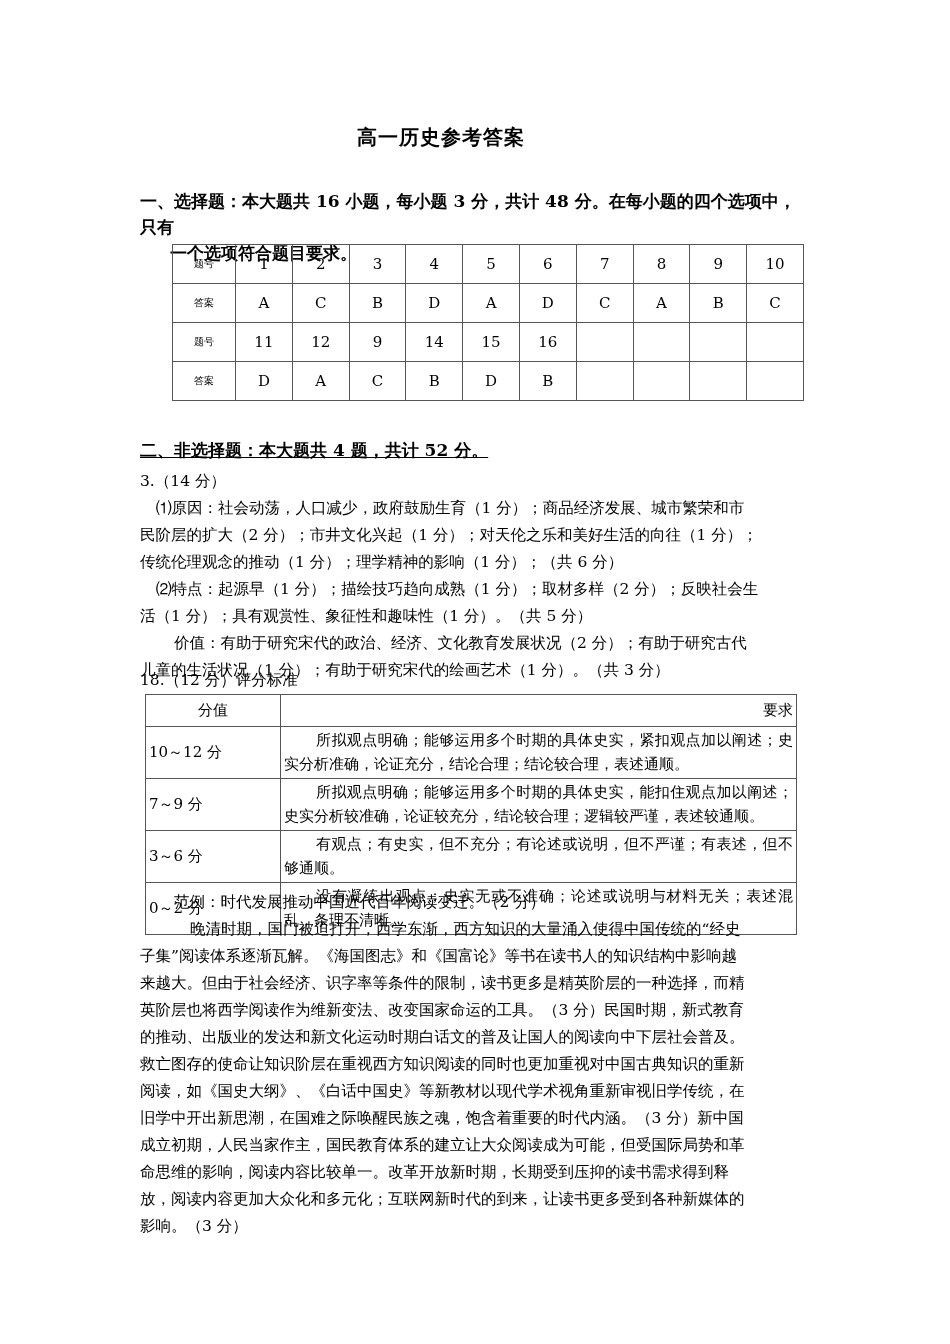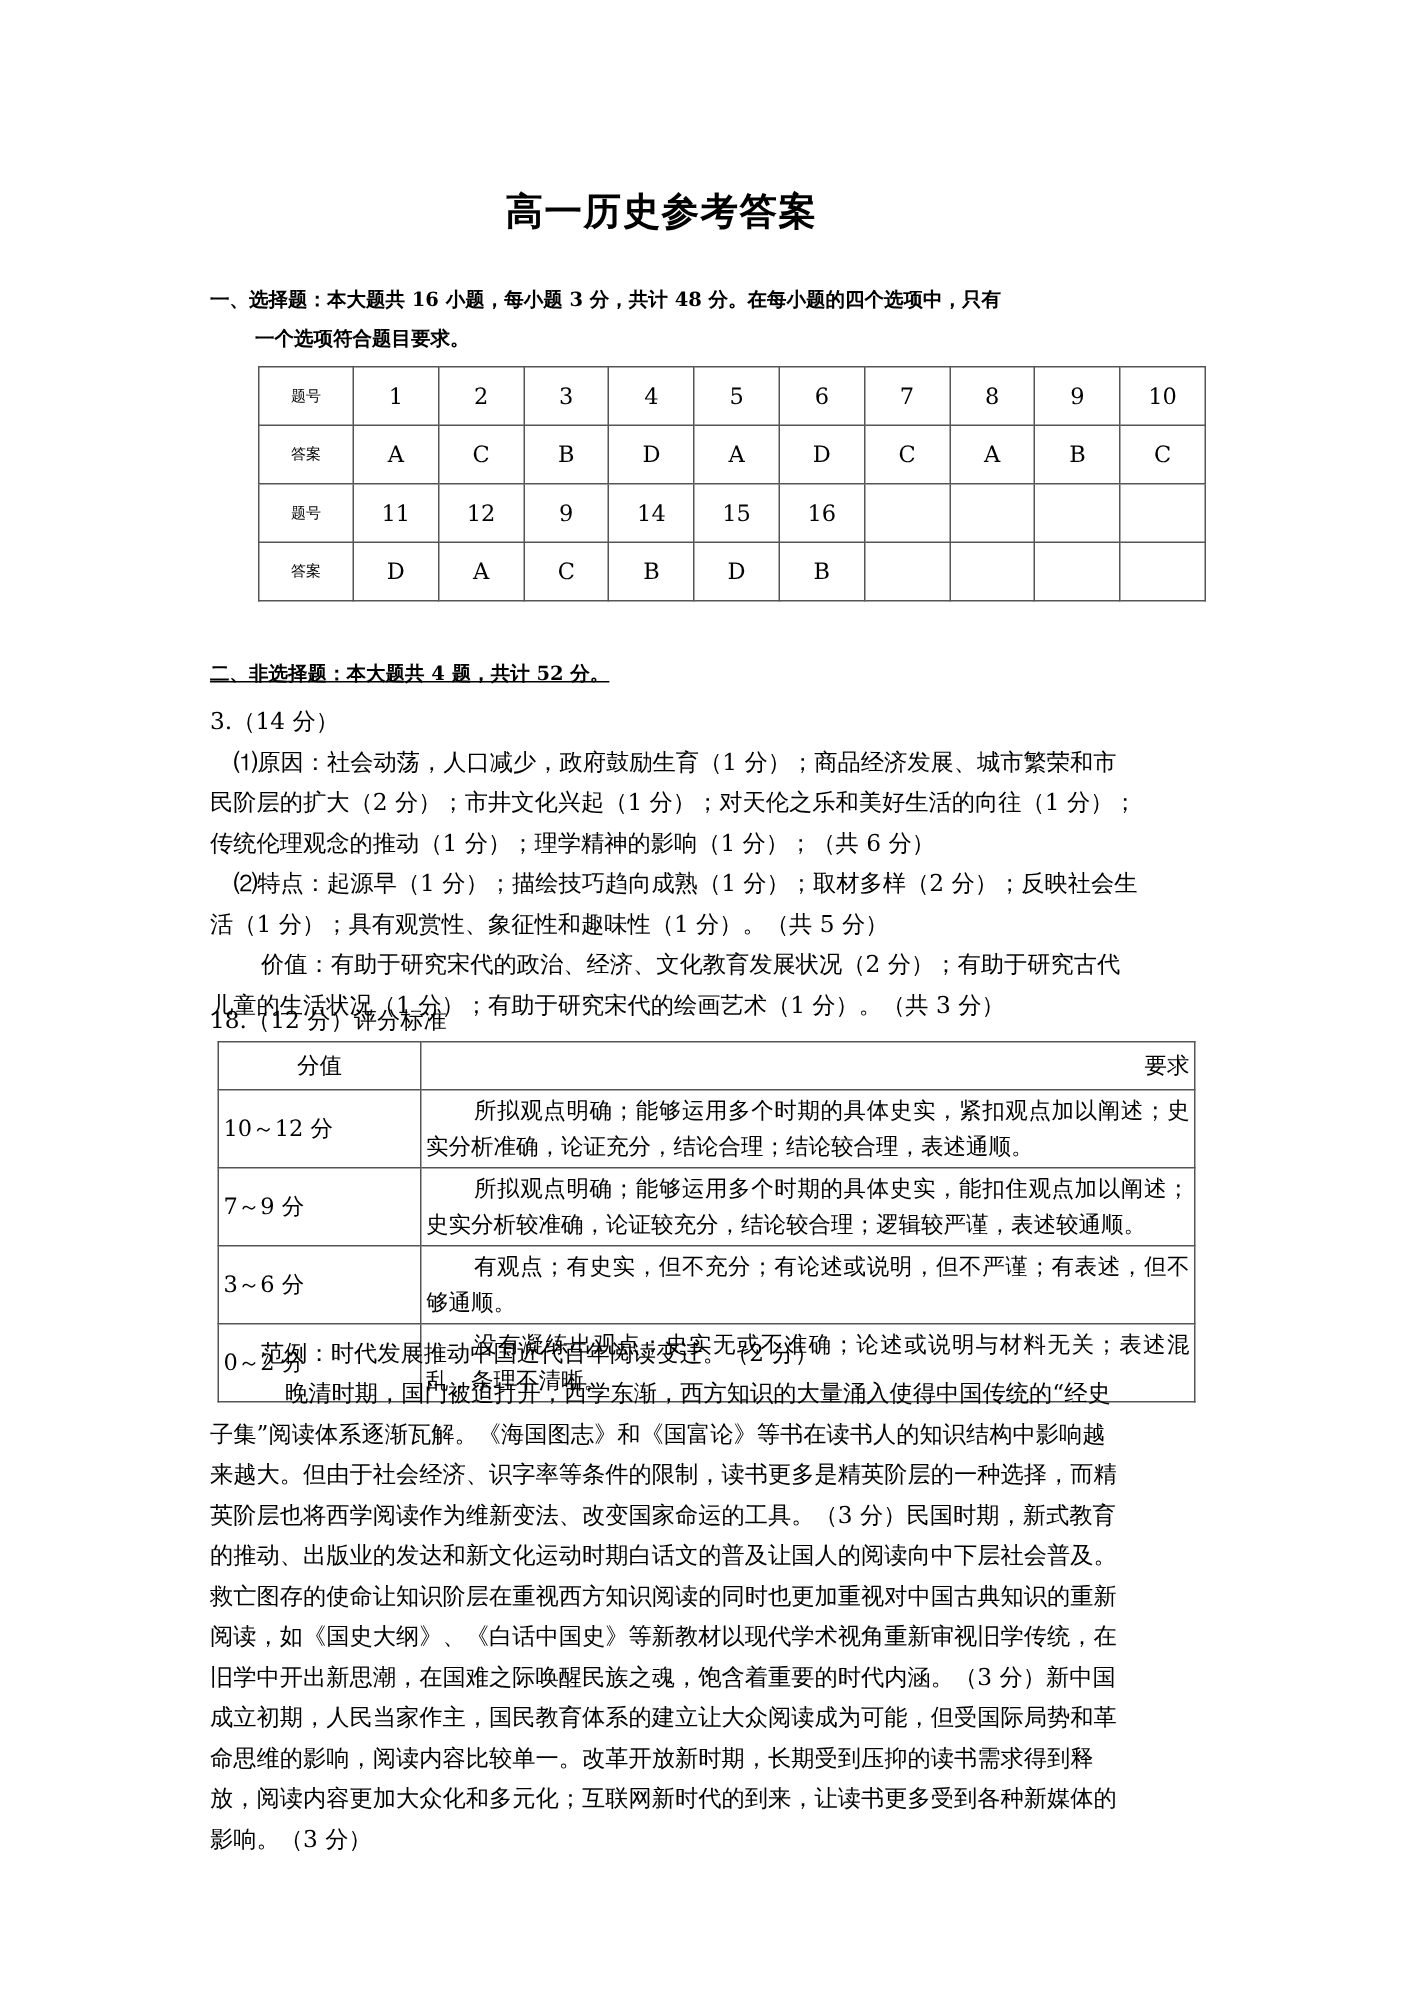--- a/index.html
+++ b/index.html
@@ -19,31 +19,31 @@
     position: absolute;
     left: 0; top: 0;
     width: 950px;
     height: 1344px;
     padding: 0;
   }
 
   
   .doc-title {
     text-align: center;
-    font-size: 25px;
+    font-size: 20px;
     font-weight: bold;
     letter-spacing: 1px;
     margin: 0;
     position: absolute;
     left: 0;
     top: 124px;
     width: 882px;
   }
   .sec-head {
-    font-size: 13px;
+    font-size: 17px;
     font-weight: bold;
     line-height: 26px;
     margin: 0;
     text-indent: 0;
   }
   .sec-head .cont {
     display: block;
     padding-left: 30px;
   }
   .para {

